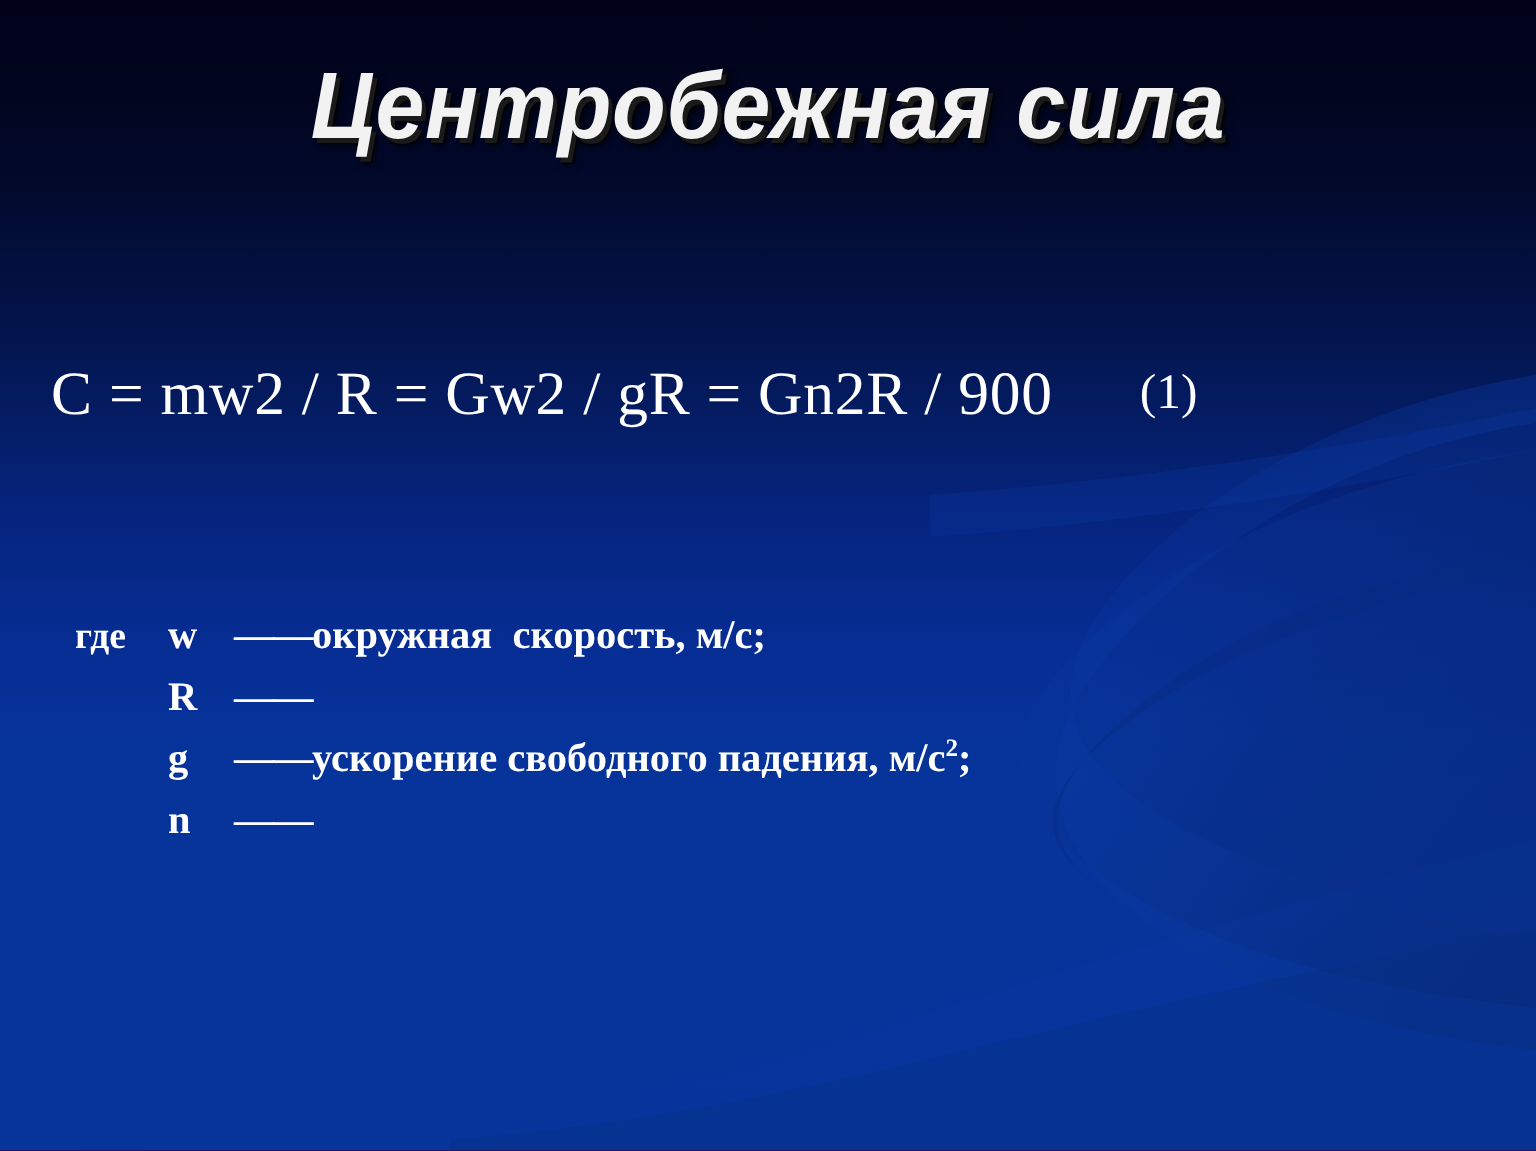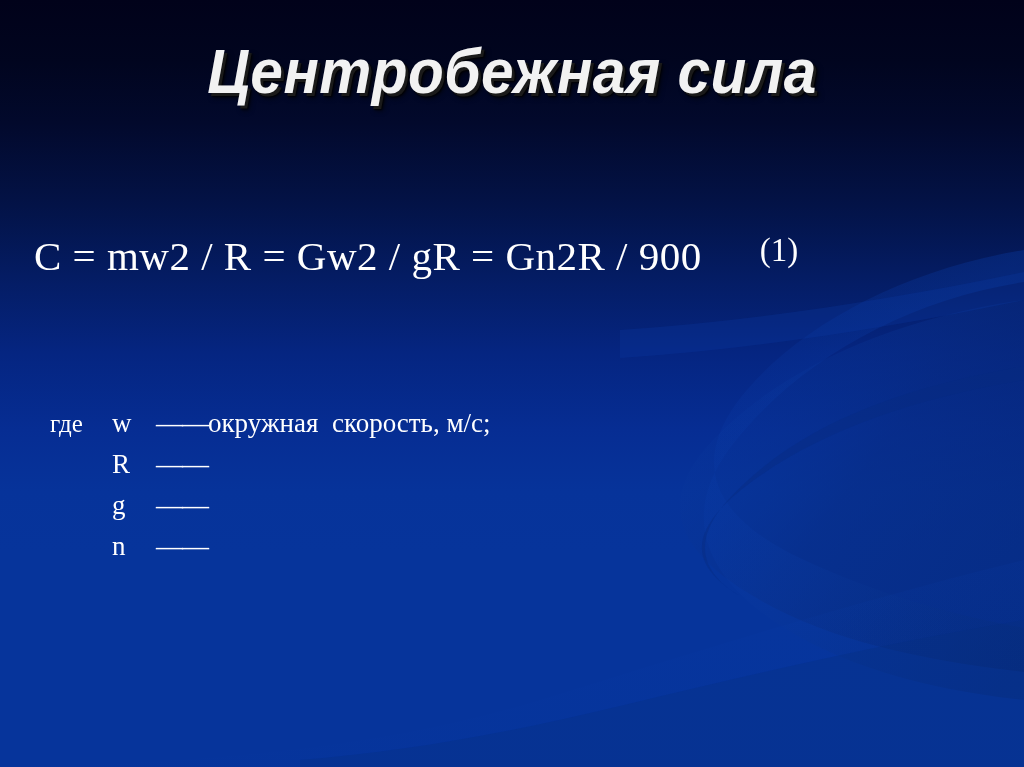--- a/index.html
+++ b/index.html
@@ -66,21 +66,21 @@
   }
 
   
   .formula-row {
     position: absolute;
     left: 0;
     right: 0;
     top: 232px;
     height: 60px;
     display: flex;
-    align-items: flex-start;
+    align-items: center;
   }
   .formula {
     margin-left: 34px;
     font-size: 41px;
     color: #ffffff;
     letter-spacing: 0.5px;
     white-space: pre;
   }
   .formula-number {
     margin-left: 58px;
@@ -88,20 +88,21 @@
     color: #ffffff;
     white-space: pre;
   }
 
   
   .legend {
     position: absolute;
     left: 0;
     top: 408px;
     width: 100%;
+    font-weight: bold;
   }
   .legend-line {
     display: flex;
     align-items: baseline;
     height: 41px;
     font-size: 27px;
     color: #ffffff;
     white-space: pre;
   }
   .legend-prefix {
@@ -192,20 +193,21 @@
     <div class="legend-line">
       <span class="legend-prefix"></span>
       <span class="legend-sym">R</span>
       <span class="legend-dash">——</span>
     </div>
 
     <div class="legend-line">
       <span class="legend-prefix"></span>
       <span class="legend-sym">g</span>
       <span class="legend-dash">——</span>
+      <span class="legend-desc"><span>ускорение свободного падения, м/с</span><span class="sup">2</span><span>;</span></span>
     </div>
 
     <div class="legend-line">
       <span class="legend-prefix"></span>
       <span class="legend-sym">n</span>
       <span class="legend-dash">——</span>
     </div>
 
   </div>
 

